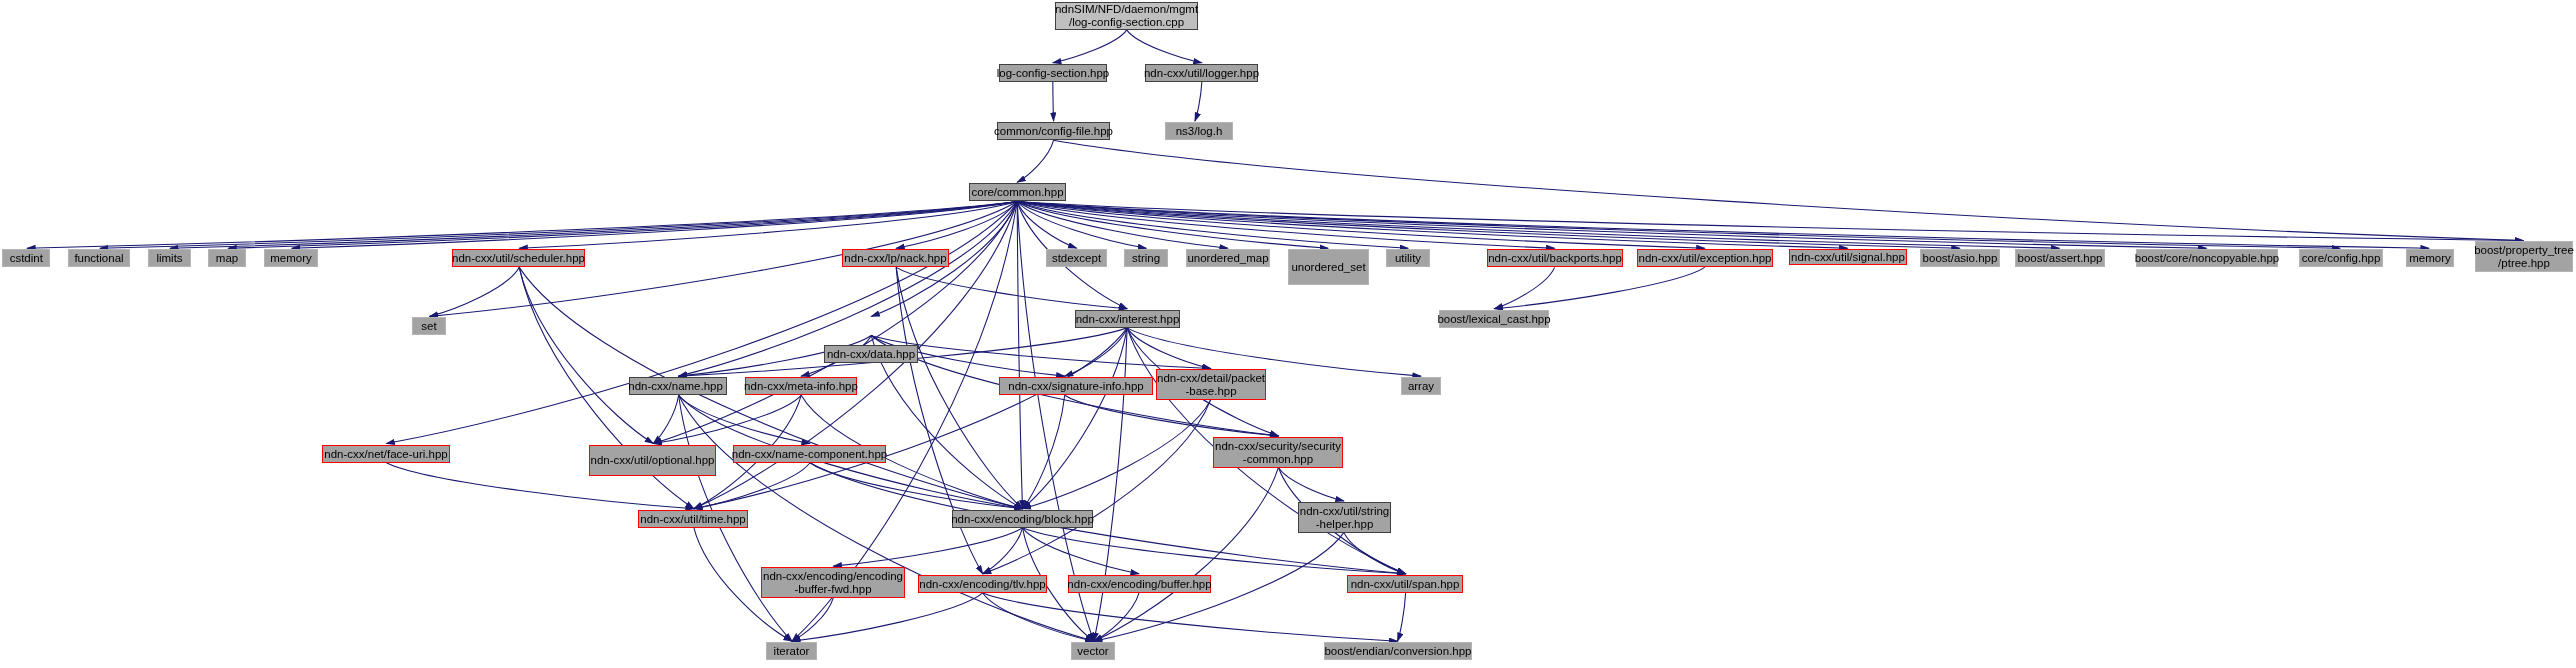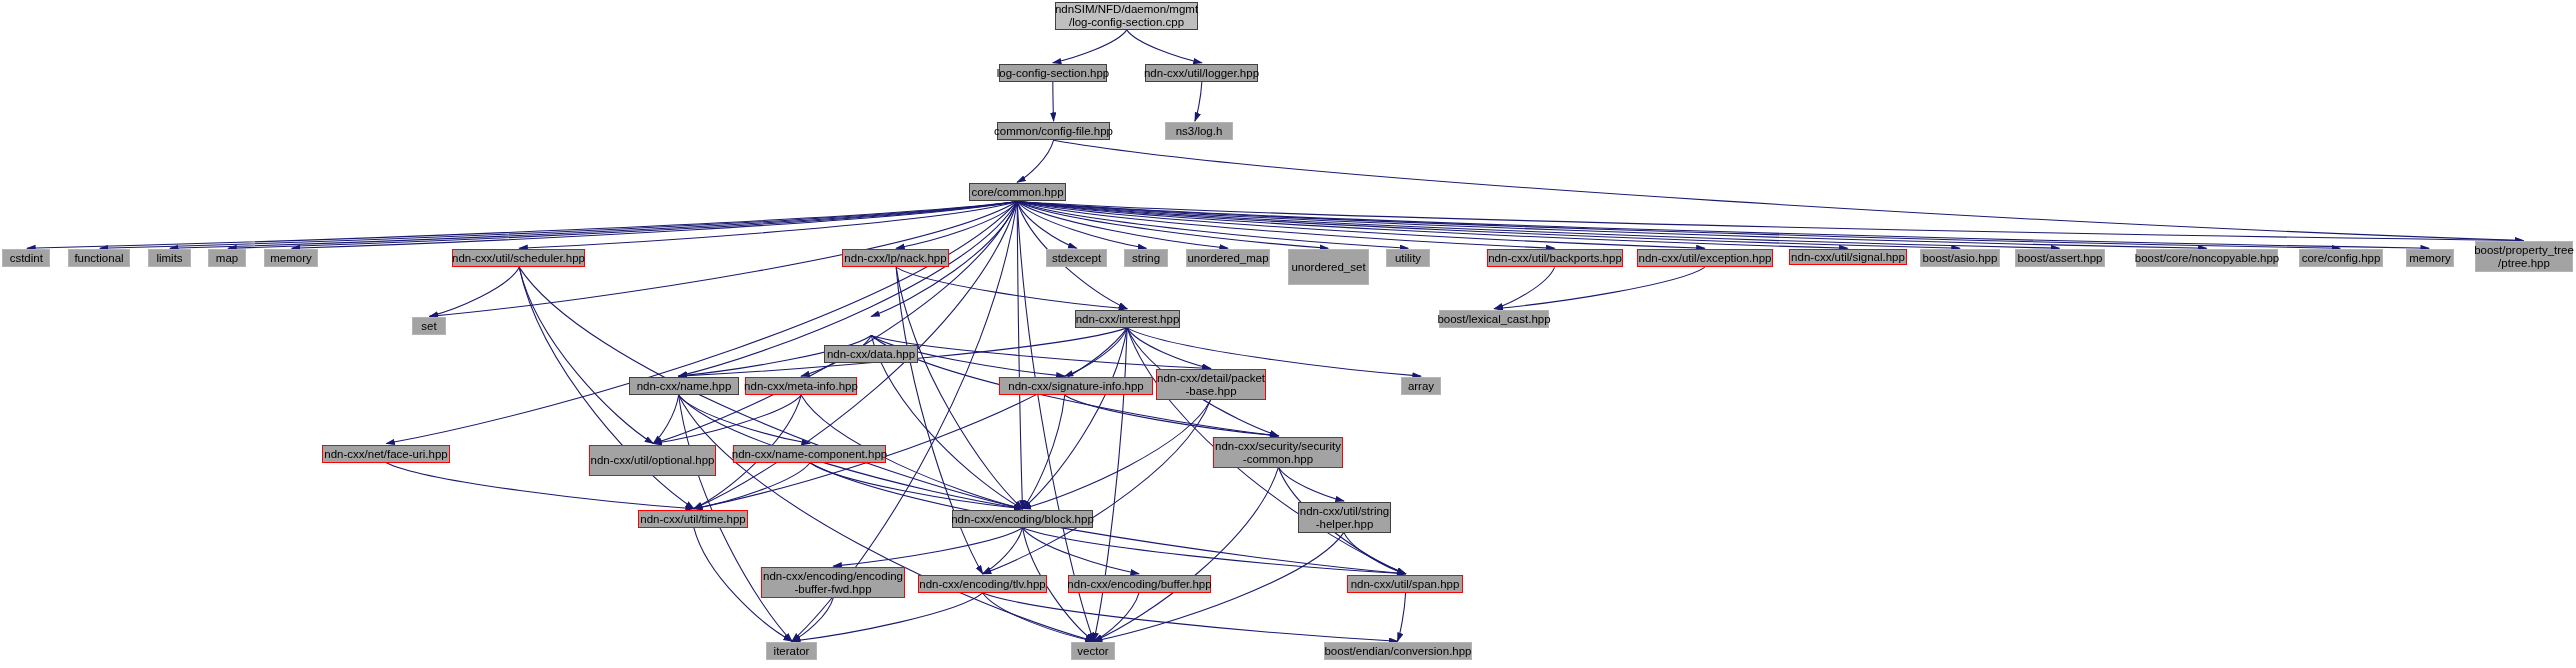--- a/index.html
+++ b/index.html
@@ -189,21 +189,21 @@
       <div class="gnode sys" style="left: 2015px; top: 249px; width: 90px; height: 18.4px;"><span class="lbl">boost/assert.hpp</span></div>
       <div class="gnode sys" style="left: 2136px; top: 249px; width: 142px; height: 18.4px;"><span class="lbl">boost/core/noncopyable.hpp</span></div>
       <div class="gnode sys" style="left: 2299px; top: 249px; width: 84px; height: 18.4px;"><span class="lbl">core/config.hpp</span></div>
       <div class="gnode sys" style="left: 2406px; top: 249px; width: 48px; height: 18.4px;"><span class="lbl">memory</span></div>
       <div class="gnode sys" style="left: 2475px; top: 241px; width: 98px; height: 31px;"><span class="lbl">boost/property_tree
 /ptree.hpp</span></div>
       <div class="gnode sys" style="left: 412px; top: 317px; width: 34px; height: 18.4px;"><span class="lbl">set</span></div>
       <div class="gnode hdr" style="left: 824px; top: 317px; width: 94px; height: 18.4px; margin-top: 28px;"><span class="lbl">ndn-cxx/data.hpp</span></div>
       <div class="gnode hdr" style="left: 1075px; top: 310px; width: 105px; height: 18.4px;"><span class="lbl">ndn-cxx/interest.hpp</span></div>
       <div class="gnode sys" style="left: 1439px; top: 310px; width: 110px; height: 18.4px;"><span class="lbl">boost/lexical_cast.hpp</span></div>
-      <div class="gnode hdr" style="left: 629px; top: 377px; width: 110px; height: 18.4px;"><span class="lbl">ndn-cxx/name.hpp</span></div>
+      <div class="gnode hdr" style="left: 629px; top: 377px; width: 98px; height: 18.4px; justify-content: flex-end;"><span class="lbl">ndn-cxx/name.hpp</span></div>
       <div class="gnode red" style="left: 745px; top: 377px; width: 112px; height: 18.4px;"><span class="lbl">ndn-cxx/meta-info.hpp</span></div>
       <div class="gnode red" style="left: 999px; top: 377px; width: 154px; height: 18.4px;"><span class="lbl">ndn-cxx/signature-info.hpp</span></div>
       <div class="gnode red" style="left: 1156px; top: 369px; width: 110px; height: 31px;"><span class="lbl">ndn-cxx/detail/packet
 -base.hpp</span></div>
       <div class="gnode sys" style="left: 1401px; top: 377px; width: 40px; height: 18.4px;"><span class="lbl">array</span></div>
       <div class="gnode red" style="left: 322px; top: 445px; width: 128px; height: 18.4px;"><span class="lbl">ndn-cxx/net/face-uri.hpp</span></div>
       <div class="gnode red" style="left: 589px; top: 445px; width: 127px; height: 31px;"><span class="lbl">ndn-cxx/util/optional.hpp</span></div>
       <div class="gnode red" style="left: 733px; top: 445px; width: 153px; height: 18.4px;"><span class="lbl">ndn-cxx/name-component.hpp</span></div>
       <div class="gnode red" style="left: 1213px; top: 437px; width: 130px; height: 31px;"><span class="lbl">ndn-cxx/security/security
 -common.hpp</span></div>

